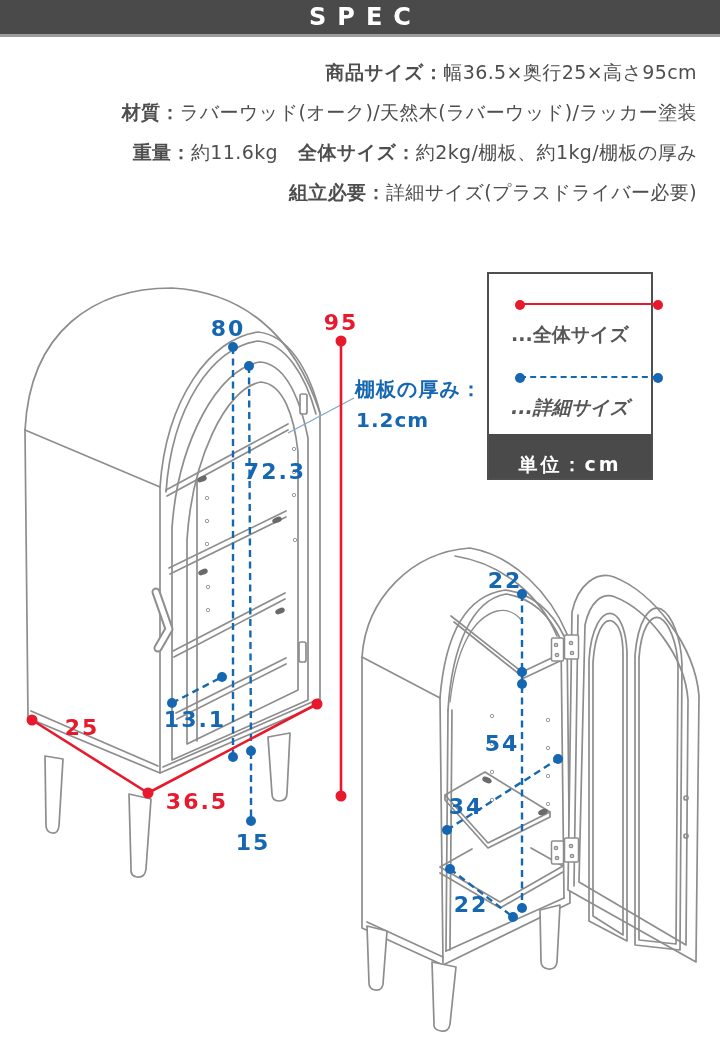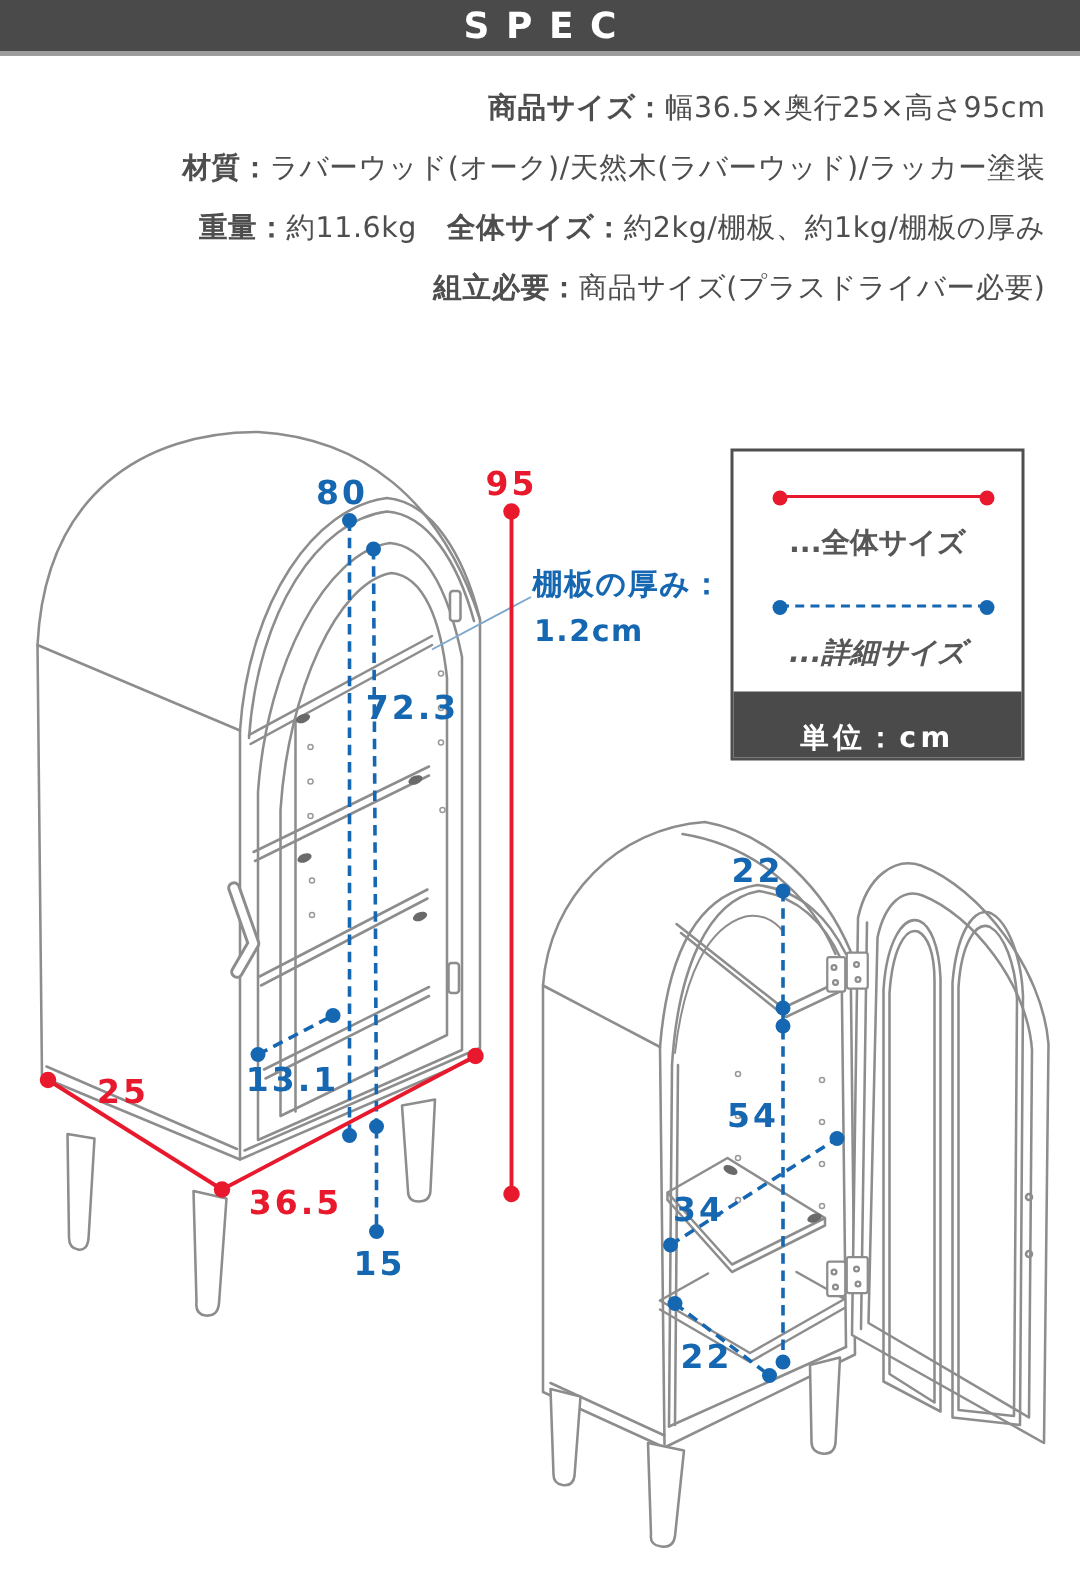--- a/index.html
+++ b/index.html
@@ -9,22 +9,22 @@
   .header{position:absolute;top:0;left:0;width:720px;height:34px;background:#4a4a4a;
           border-bottom:3px solid #9b9b9b;display:flex;align-items:center;justify-content:center;}
   .header .title{color:#ffffff;font-size:24px;font-weight:bold;letter-spacing:11px;padding-left:11px;}
   
   .spec{position:absolute;top:52px;left:57px;width:640px;font-size:19px;line-height:40px;
         letter-spacing:0.4px;color:#4e4e4e;text-align:right;}
   .spec .lbl{font-weight:bold;}
   .spec .indent{padding-left:56px;}
   .spec .gap{display:inline-block;width:20px;}
   
-  .legend{position:absolute;left:487px;top:272px;width:196px;height:208px;background:#fff;
-          border:2.5px solid #4f4f4f;box-sizing:border-box;margin-top:27px;}
+  .legend{position:absolute;left:487px;top:272px;width:166px;height:208px;background:#fff;
+          border:2.5px solid #4f4f4f;box-sizing:border-box;}
   .leg-line{position:absolute;left:31px;width:138px;height:0;}
   .leg-line .dot{position:absolute;top:-5px;width:10px;height:10px;border-radius:50%;}
   .leg-line .dot.l{left:-5px;} .leg-line .dot.r{right:-5px;}
   .leg-solid{top:29px;border-top:2.5px solid #e8192c;}
   .leg-solid .dot{background:#e8192c;}
   .leg-dashed{top:102px;border-top:2.5px dashed #1667b1;}
   .leg-dashed .dot{background:#1667b1;}
   .leg-label{position:absolute;left:0;width:100%;text-align:center;font-size:19px;font-weight:bold;color:#575757;}
   .leg-label.one{top:48px;} .leg-label.two{top:121px;font-style:italic;}
   .leg-footer{position:absolute;left:0;bottom:0;width:100%;height:44px;background:#4a4a4a;
@@ -50,21 +50,21 @@
     <div>
       <span class="lbl">商品サイズ：</span><span>幅36.5×奥行25×高さ95cm</span>
     </div>
     <div>
       <span class="lbl">材質：</span><span>ラバーウッド(オーク)/天然木(ラバーウッド)/ラッカー塗装</span>
     </div>
     <div>
       <span class="lbl">重量：</span><span>約11.6kg</span><span class="gap"></span><span class="lbl">全体サイズ：</span><span>約2kg/棚板、約1kg/棚板の厚み</span>
     </div>
     <div>
-      <span class="lbl">組立必要：</span><span>商品サイズ(プラスドライバー必要)</span>
+      <span class="lbl">組立必要：</span><span>詳細サイズ(プラスドライバー必要)</span>
     </div>
   </div>
 
   <div class="legend">
     <div class="leg-line leg-solid">
       <span class="dot l"></span>
       <span class="dot r"></span>
     </div>
     <div class="leg-label one">...全体サイズ</div>
     <div class="leg-line leg-dashed">

